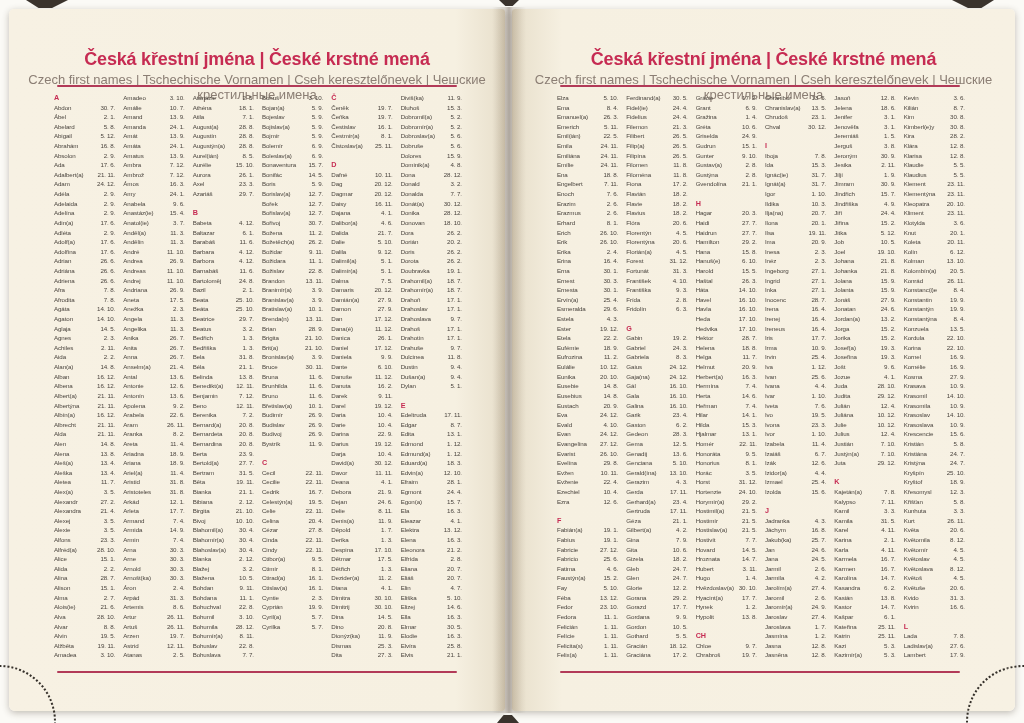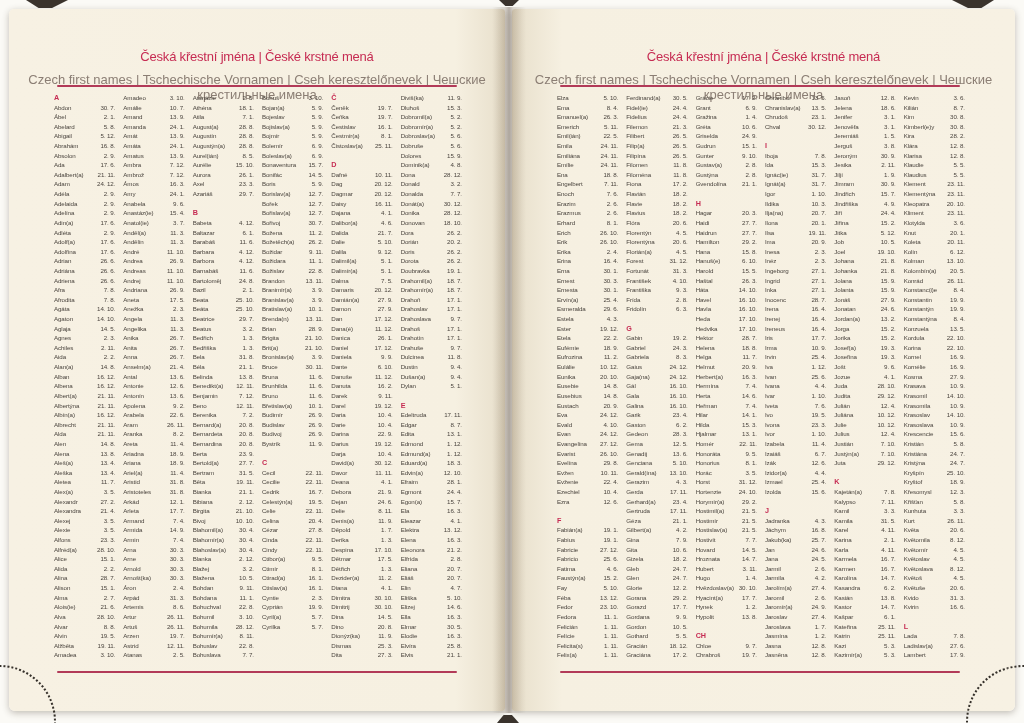--- a/index.html
+++ b/index.html
@@ -20,21 +20,21 @@
   .page-left{left:9px;width:496px;border-radius:5px 3px 3px 6px;
     background:linear-gradient(to right,#f7f1e3 0%,#f6f0e1 90%,#eae2cf 98%,#e0d6c0 100%);}
   .page-right{left:512px;width:503px;border-radius:3px 5px 6px 3px;
     background:linear-gradient(to left,#f7f1e3 0%,#f6f0e1 90%,#eae2cf 98%,#e0d6c0 100%);}
   .gutter-shadow{
     position:absolute;top:7px;left:492px;width:34px;height:706px;z-index:4;pointer-events:none;
     background:linear-gradient(to right,rgba(80,60,40,0) 0%,rgba(80,60,40,.18) 38%,rgba(60,42,28,.34) 50%,rgba(80,60,40,.16) 62%,rgba(80,60,40,0) 100%);
   }
   .page-title{
     position:absolute;top:40px;left:0;width:100%;margin:0;text-align:center;
-    font-size:13px;font-weight:normal;letter-spacing:-.2px;color:#c62b52;
+    font-size:18px;font-weight:bold;letter-spacing:-.2px;color:#c62b52;
   }
   .page-subtitle{
     position:absolute;top:63px;left:0;width:100%;text-align:center;
     font-size:13px;color:#8b7e74;letter-spacing:0;
   }
   .rule{position:absolute;left:48px;width:400px;height:2px;background:#b23a58;border-radius:1px;}
   .rule-top{top:76px;}
   .rule-bottom{top:662px;}
   .columns{position:absolute;top:84px;left:45px;width:410px;display:flex;}
   .col{flex:1 1 0;box-sizing:border-box;padding-right:8px;min-width:0;}

